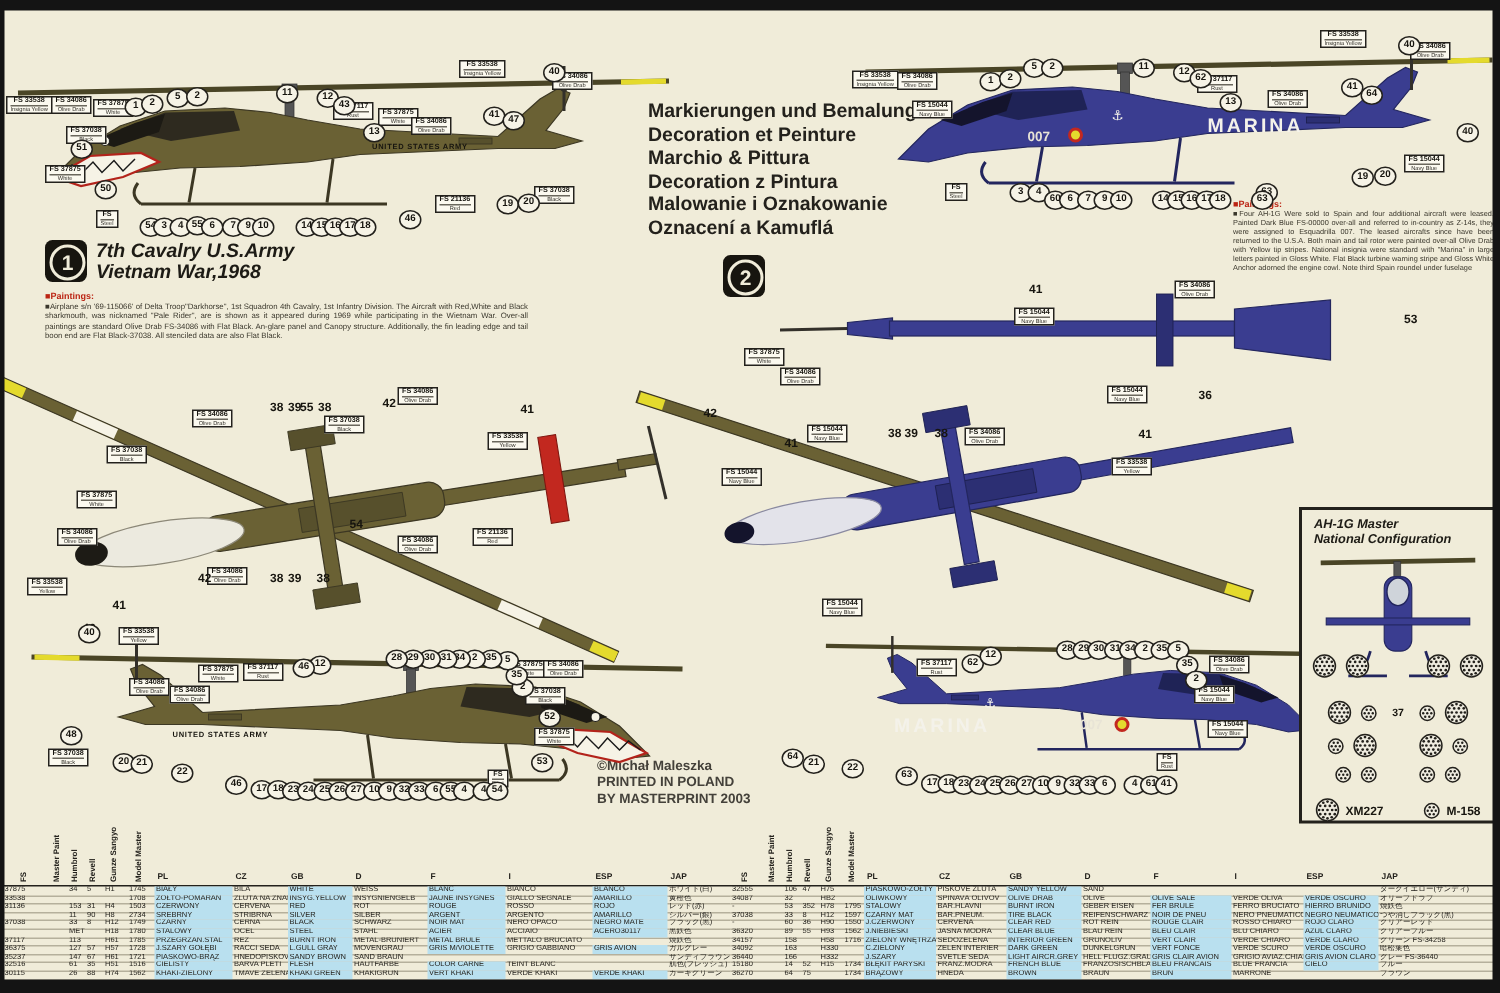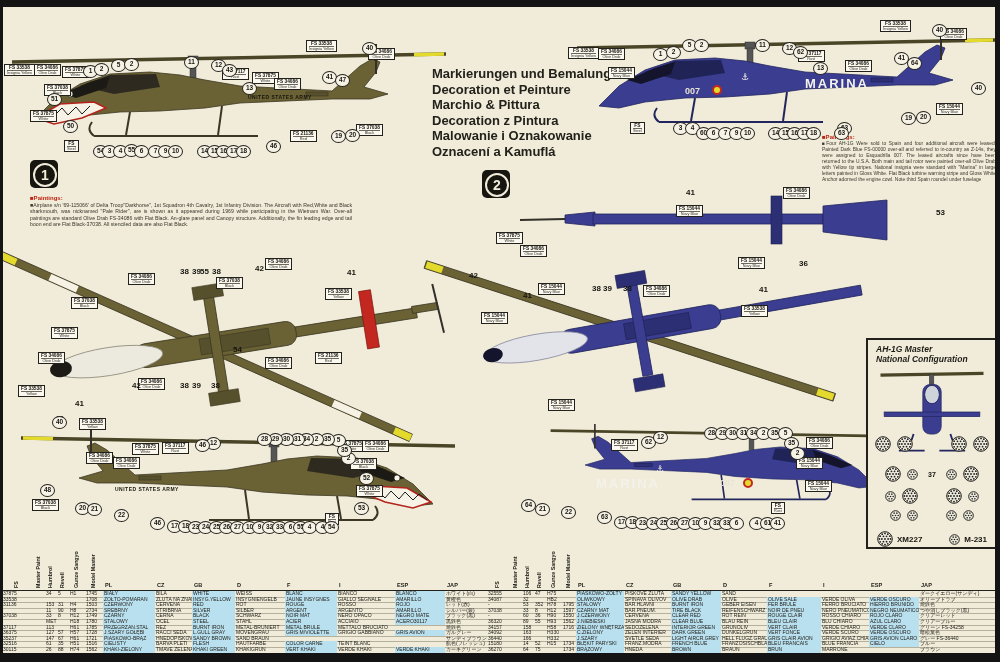--- a/index.html
+++ b/index.html
@@ -67,29 +67,38 @@
   <div id="langs">Markierungen und Bemalung
 Decoration et Peinture
 Marchio &amp; Pittura
 Decoration z Pintura
 Malowanie i Oznakowanie
 Oznacení a Kamuflá</div>
 
   <div class="badge" style="left:30px;top:160px;">
     <div class="ring">1</div>
   </div>
+  <div class="sec-title" style="left:64px;top:160px;">
+    <div>7th Cavalry U.S.Army</div>
+    <div>Vietnam War,1968</div>
+  </div>
   <div class="paint-label" style="left:30px;top:195px;">■Paintings:</div>
   <div class="paint-body" style="left:30px;top:202px;width:322px;">■Airplane s/n '69-115066' of Delta Troop"Darkhorse", 1st Squadron 4th Cavalry, 1st Infantry Division. The Aircraft with Red,White and Black sharkmouth, was nicknamed "Pale Rider", are is shown as it appeared during 1969 while participating in the Wietnam War. Over-all paintings are standard Olive Drab FS-34086 with Flat Black. An-glare panel and Canopy structure. Additionally, the fin leading edge and tail boon end are Flat Black-37038. All stenciled data are also Flat Black.</div>
 
   <div class="badge" style="left:482px;top:170px;">
     <div class="ring">2</div>
   </div>
   <div class="paint-label" style="left:822px;top:134px;">■Paintings:</div>
   <div class="paint-body" style="left:822px;top:141px;width:174px;font-size:4.9px;line-height:6px;">■Four AH-1G Were sold to Spain and four additional aircraft were leased. Painted Dark Blue FS-00000 over-all and referred to in-country as Z-14s, they were assigned to Esquadrilla 007. The leased aircrafts since have been returned to the U.S.A. Both main and tail rotor were painted over-all Olive Drab with Yellow tip stripes. National insignia were standard with "Marina" in large letters painted in Gloss White. Flat Black turbine warning stripe and Gloss White Anchor adorned the engine cowl. Note third Spain roundel under fuselage</div>
 
+  <div id="credit">
+    <div>©Michał Maleszka</div>
+    <div>PRINTED IN POLAND</div>
+    <div>BY MASTERPRINT 2003</div>
+  </div>
 
   <svg style="left:10px;top:28px;" width="440" height="145" viewBox="0 0 440 145">
     <g transform="translate(0,14)">
       <path class="blade" d="M2,20 L436,12"></path>
       <path class="btip" d="M404,12.7 L434,12.1"></path>
       <rect class="metal" x="178" y="14" width="10" height="7"></rect>
       <rect class="metal" x="180" y="20" width="6" height="16"></rect>
       <polygon class="olive" points="24,78 44,58 70,42 100,32 140,30 170,33 195,38 230,44 322,49 350,24 362,17 370,20 366,30 354,45 378,52 360,57 322,57 230,61 195,66 150,69 110,70 70,74 44,80"></polygon>
       <rect class="olive-dk" x="296" y="50" width="22" height="4"></rect>
       <line x1="366" y1="2" x2="366" y2="32" stroke="#33302a" stroke-width="2"></line>
@@ -548,21 +557,21 @@
           <svg width="11" height="11" viewBox="0 0 11 11" style="position: static;">
             <circle cx="5.5" cy="5.5" r="4.8" fill="#efece0" stroke="#23211c" stroke-width="1"></circle>
             <circle cx="5.5" cy="5.5" r="0.8" fill="#23211c"></circle>
             <circle cx="8.2" cy="5.5" r="0.8" fill="#23211c"></circle>
             <circle cx="6.8500000000000005" cy="7.838268590217984" r="0.8" fill="#23211c"></circle>
             <circle cx="4.15" cy="7.838268590217984" r="0.8" fill="#23211c"></circle>
             <circle cx="2.8" cy="5.5" r="0.8" fill="#23211c"></circle>
             <circle cx="4.149999999999999" cy="3.1617314097820164" r="0.8" fill="#23211c"></circle>
             <circle cx="6.8500000000000005" cy="3.1617314097820155" r="0.8" fill="#23211c"></circle>
           </svg>
-          <div class="">M-231</div>
+          <div class="">M-158</div>
         </div>
       </div>
   </div>
 
   <div id="callout-layer">
       <div class="co" style="left: 89px; top: 71px;">1</div>
       <div class="co" style="left: 100px; top: 69px;">2</div>
       <div class="co" style="left: 117px; top: 65px;">5</div>
       <div class="co" style="left: 130px; top: 64px;">2</div>
       <div class="co" style="left: 190px; top: 62px;">11</div>

